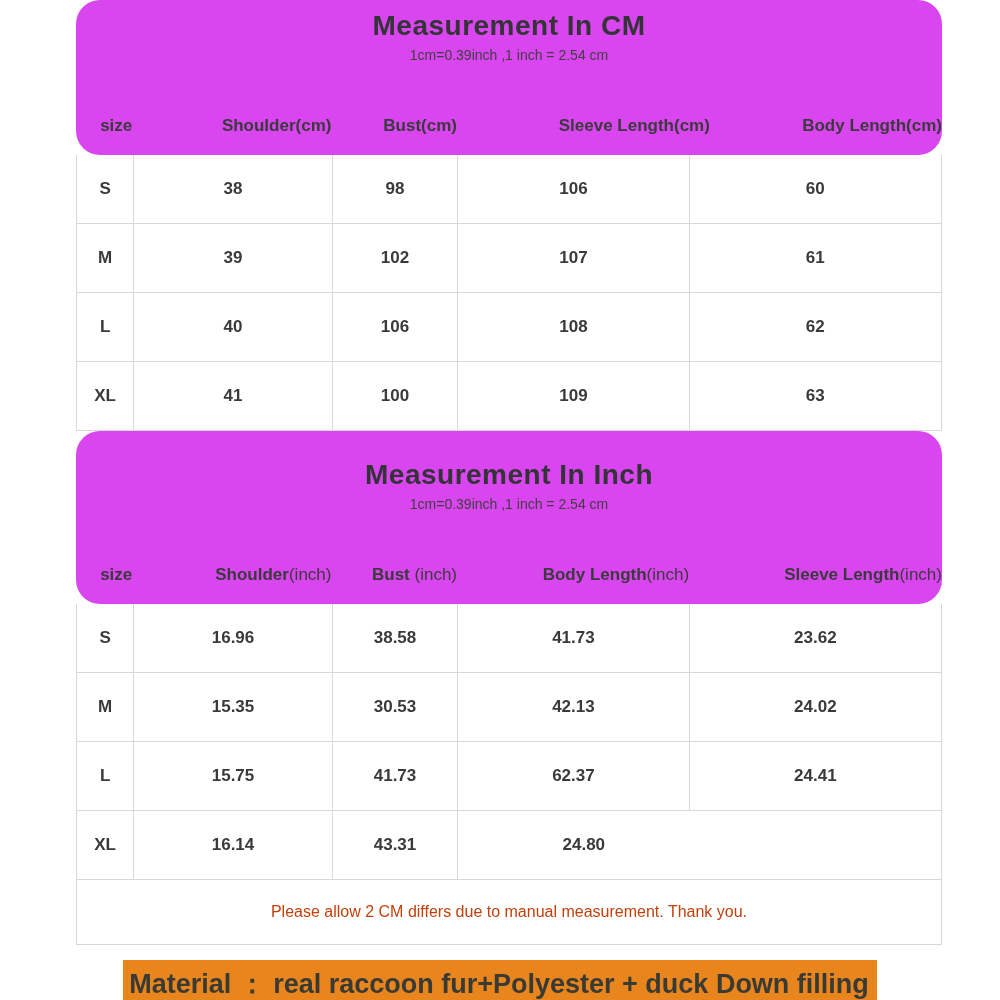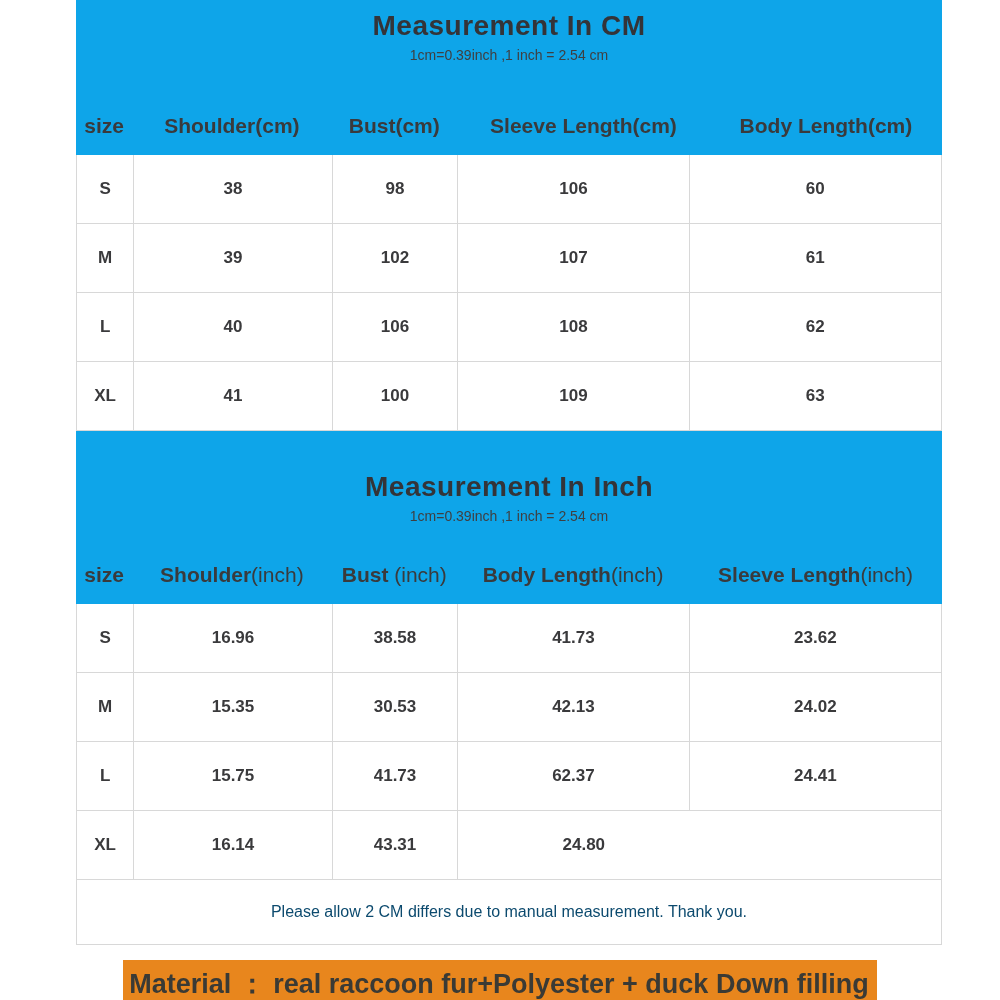--- a/index.html
+++ b/index.html
@@ -6,38 +6,39 @@
   body{
     width:1000px;height:1000px;overflow:hidden;
     background:#ffffff;
     font-family:"Liberation Sans", sans-serif;
     color:#3a3a3c;
   }
   .sheet{margin-left:76px;width:866px}
 
   
   .thead{
-    background:#0ea5e9;
+    background:#d946ef;
     display:flex;flex-direction:column;
     box-sizing:border-box;
+    border-radius:24px;
   }
   .cm .thead{height:155px;padding-top:10px}
-  .inch .thead{height:173px;padding-top:40px}
+  .inch .thead{height:173px;padding-top:28px}
   .table-title{
     text-align:center;font-size:28px;font-weight:700;
     color:#343438;letter-spacing:.5px;
   }
   .table-subtitle{
     text-align:center;font-size:14px;margin-top:5px;color:#3f3f41;
   }
   .header-row{
     display:flex;align-items:center;height:58px;margin-top:auto;
   }
   .hc{
-    text-align:center;font-weight:700;font-size:21px;color:#3a3a3c;
+    text-align:right;font-weight:700;font-size:17px;color:#3a3a3c;
     box-sizing:border-box;
   }
   .inch .hc .col-unit{font-weight:400}
 
   
   .c0{width:6.5%}
   .c1{width:23%}
   .c2{width:14.5%}
   .c3{width:26.8%}
   .c4{width:29.2%}
@@ -56,21 +57,21 @@
     font-weight:700;font-size:17px;color:#3a3a3c;
     box-sizing:border-box;
   }
   .cell + .cell{border-left:1px solid #d8d8d8}
 
   
   .note-row{
     height:64px;
     border:1px solid #d8d8d8;border-top:none;
     display:flex;align-items:center;justify-content:center;
-    font-size:16px;color:#0c4a6e;
+    font-size:16px;color:#c2410c;
   }
 
   
   .material-wrap{margin-top:15px;text-align:center}
   .material{
     display:inline-block;
     background:#e8861d;
     color:#3a3a35;
     font-weight:700;font-size:27px;
     padding:6px 8px 12px 6px;

